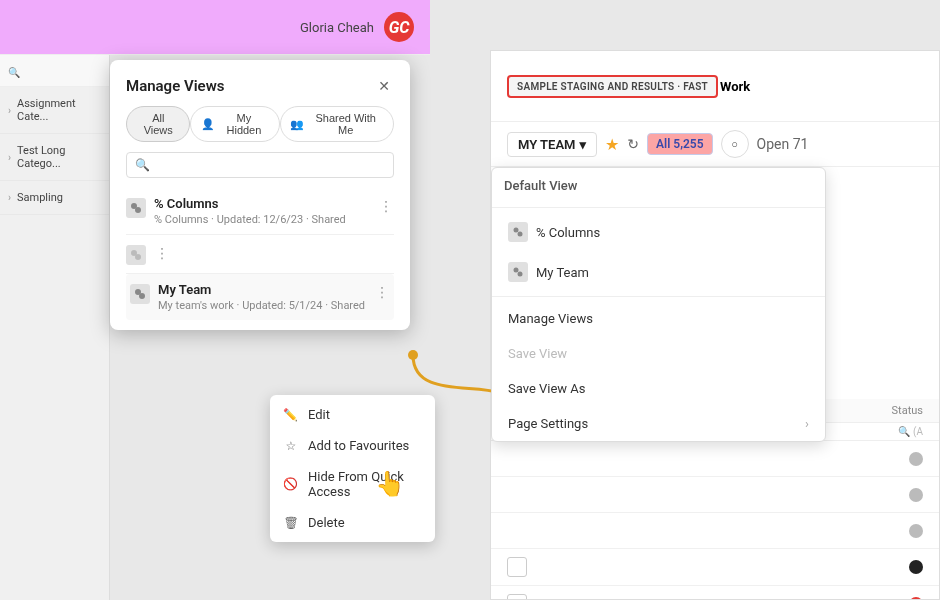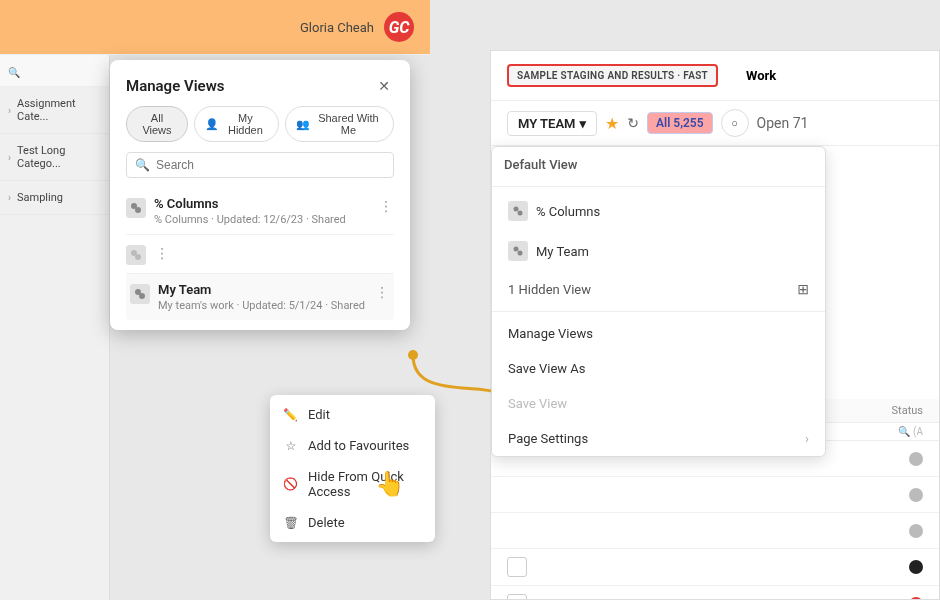--- a/index.html
+++ b/index.html
@@ -43,21 +43,20 @@
       display: flex;
       align-items: center;
       justify-content: center;
       cursor: pointer;
       color: #666;
       font-size: 14px;
     }
 
     .tabs-row {
       display: flex;
-      gap: 6px;
       padding: 0 16px 10px 16px;
     }
 
     .tab-btn {
       padding: 5px 10px;
       border-radius: 20px;
       border: 1px solid #ddd;
       font-size: 11px;
       cursor: pointer;
       display: flex;
@@ -205,23 +204,23 @@
       height: 550px;
       background: #fff;
       border: 1px solid #ddd;
       overflow: hidden;
     }
 
     .right-header {
       display: flex;
       align-items: center;
       padding: 0 16px;
-      height: 50px;
+      height: 71px;
       border-bottom: 1px solid #eee;
-      gap: 28px;
+      gap: 2px;
     }
 
     .staging-badge {
       background: #f5f5f5;
       border: 2px solid #e53935;
       border-radius: 4px;
       padding: 4px 8px;
       font-size: 10px;
       font-weight: 600;
       color: #444;
@@ -389,21 +388,21 @@
     .status-gray { background: #bbb; }
     .status-black { background: #222; }
     .status-red { background: #e53935; }
 
     
     .top-right-bar {
       position: absolute;
       top: 0; left: 0;
       width: 430px;
       height: 55px;
-      background: #fdba74;
+      background: #f0abfc;
       display: flex;
       align-items: center;
       justify-content: flex-end;
       padding-right: 16px;
       border-bottom: 1px solid #eee;
       gap: 10px;
     }
 
     .user-name {
       font-size: 13px;
@@ -506,21 +505,20 @@
     </button>
     <button class="tab-btn">
       <span>👥</span>
       <span>Shared With Me</span>
     </button>
   </div>
 
   <div class="search-row">
     <div class="search-input-wrap">
       <span class="search-icon-sm">🔍</span>
-      <input class="search-input" type="text" placeholder="Search" style="">
     </div>
   </div>
 
   <div class="views-list">
 
     <div class="view-item">
       <div class="view-icon">
         <svg width="14" height="14" viewBox="0 0 14 14">
             <circle cx="5" cy="5" r="3" fill="#888"></circle>
             <circle cx="9" cy="9" r="3" fill="#888"></circle>
@@ -624,33 +622,29 @@
         <div class="dropdown-item-icon">
           <div class="team-icon">
             <svg width="12" height="12" viewBox="0 0 12 12">
                 <circle cx="4" cy="4" r="2.5" fill="#888"></circle>
                 <circle cx="8" cy="8" r="2.5" fill="#888"></circle>
               </svg>
           </div>
           <span>My Team</span>
         </div>
       </div>
-      <div class="hidden-view-row">
-        <span>1 Hidden View</span>
-        <span class="hidden-icon">⊞</span>
-      </div>
       <div class="dropdown-divider"></div>
       <div class="dropdown-item">
         <span>Manage Views</span>
       </div>
+      <div class="dropdown-item disabled">
+        <span>Save View</span>
+      </div>
       <div class="dropdown-item">
         <span>Save View As</span>
-      </div>
-      <div class="dropdown-item disabled">
-        <span>Save View</span>
       </div>
       <div class="dropdown-item">
         <span>Page Settings</span>
         <span style="color:#aaa;">›</span>
       </div>
     </div>
   </div>
 
   <div style="position:absolute; bottom:0; left:0; width:100%; height:200px; z-index:1;">
     <div style="display:flex; align-items:center; background:#fafafa; border-bottom:1px solid #eee; padding:5px 16px; justify-content:flex-end;">

